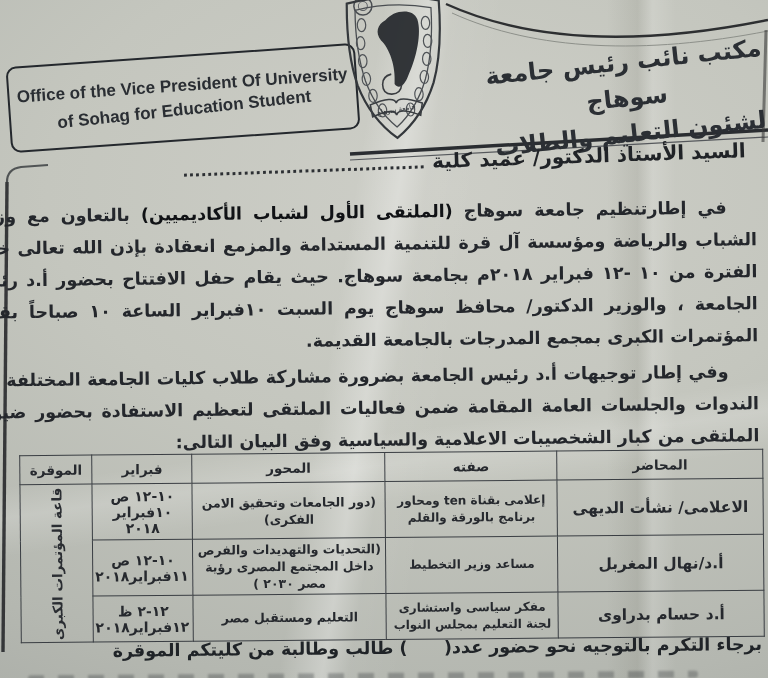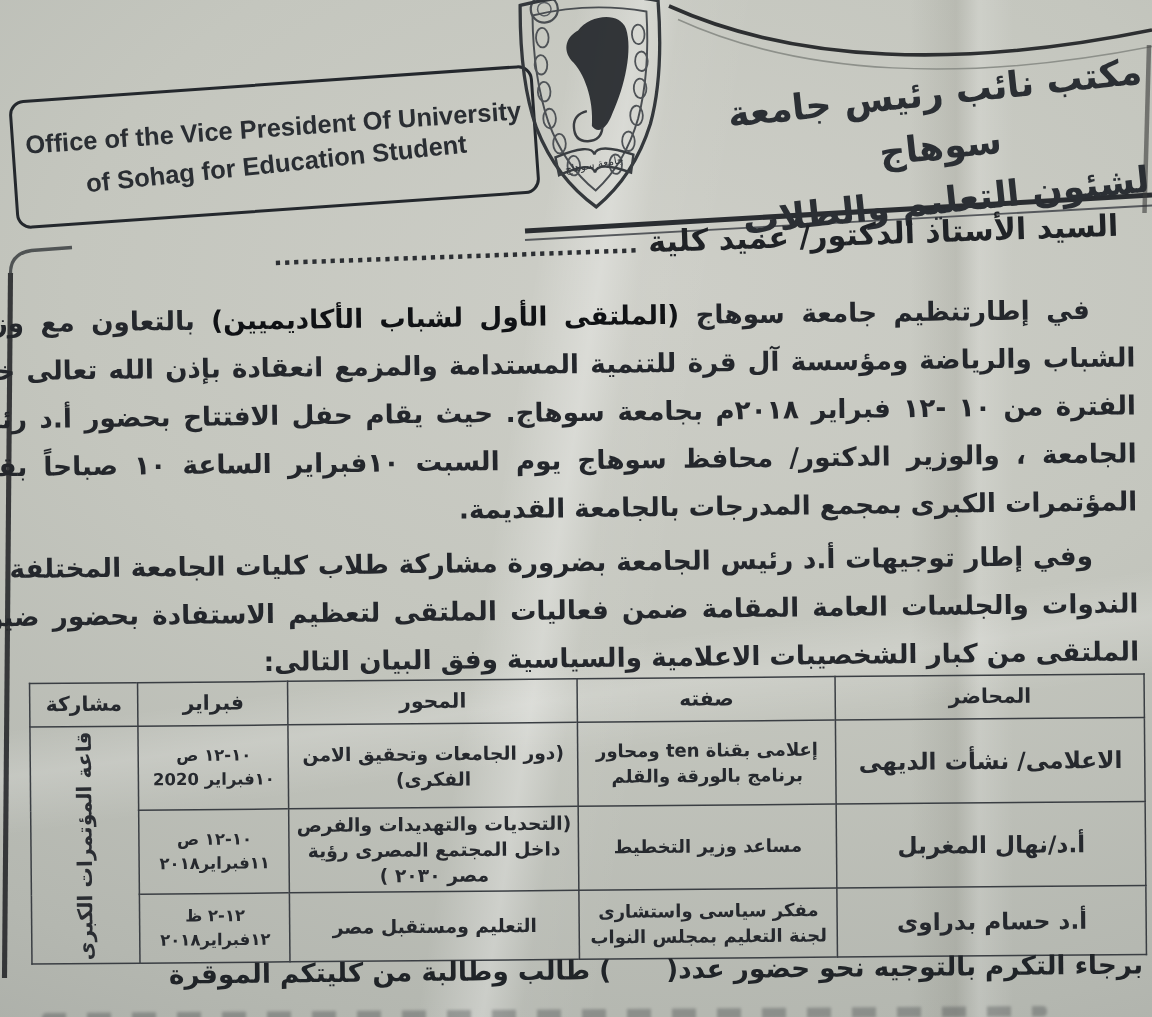--- a/index.html
+++ b/index.html
@@ -55,21 +55,21 @@
     position:absolute;left:20px;top:452px;z-index:2;width:744px;
     border-collapse:collapse;table-layout:fixed;direction:rtl;
     transform:rotate(-0.5deg);
     font-weight:bold;color:#26292e;
   }
   table.sched th,table.sched td{border:1.6px solid #3a3e43;padding:1px 4px;text-align:center;vertical-align:middle;}
   table.sched th{font-size:13.5px;height:26px;font-weight:bold;}
   td.c-lect{font-size:15.5px;}
   td.c-title{font-size:12px;line-height:17px;}
   td.c-topic{font-size:12.5px;line-height:17px;}
-  td.c-date{font-size:11px;line-height:16px;}
+  td.c-date{font-size:14px;line-height:16px;}
   td.c-hall{position:relative;}
   .hall-rot{
     position:absolute;top:50%;left:50%;width:max-content;
     transform:translate(-50%,-50%) rotate(-90deg);
     font-size:13.5px;font-weight:bold;letter-spacing:1px;white-space:nowrap;color:#2a2d32;
   }
   tr.r1{height:56px;} tr.r2{height:56px;} tr.r3{height:46px;}
 
   .request{
     position:absolute;left:-8px;right:6px;top:638px;z-index:2;direction:rtl;
@@ -153,29 +153,29 @@
         <col style="width:192px">
         <col style="width:100px">
         <col style="width:72px">
     </colgroup>
     <tbody>
         <tr>
       <th>المحاضر</th>
       <th>صفته</th>
       <th>المحور</th>
       <th>فبراير</th>
-      <th>مشاركة</th>
+      <th>الموقرة</th>
     </tr>
     <tr class="r1">
       <td class="c-lect">الاعلامى/ نشأت الديهى</td>
       <td class="c-title">إعلامى بقناة ten ومحاور برنامج بالورقة والقلم</td>
       <td class="c-topic">(دور الجامعات وتحقيق الامن الفكرى)</td>
       <td class="c-date">
         <div>١٠-١٢ ص</div>
-        <div>١٠فبراير 2020</div>
+        <div>١٠فبراير ٢٠١٨</div>
       </td>
       <td class="c-hall" rowspan="3">
         <div class="hall-rot">قاعة المؤتمرات الكبرى</div>
       </td>
     </tr>
     <tr class="r2">
       <td class="c-lect">أ.د/نهال المغربل</td>
       <td class="c-title">مساعد وزير التخطيط</td>
       <td class="c-topic">(التحديات والتهديدات والفرص داخل المجتمع المصرى رؤية مصر ٢٠٣٠ )</td>
       <td class="c-date">

